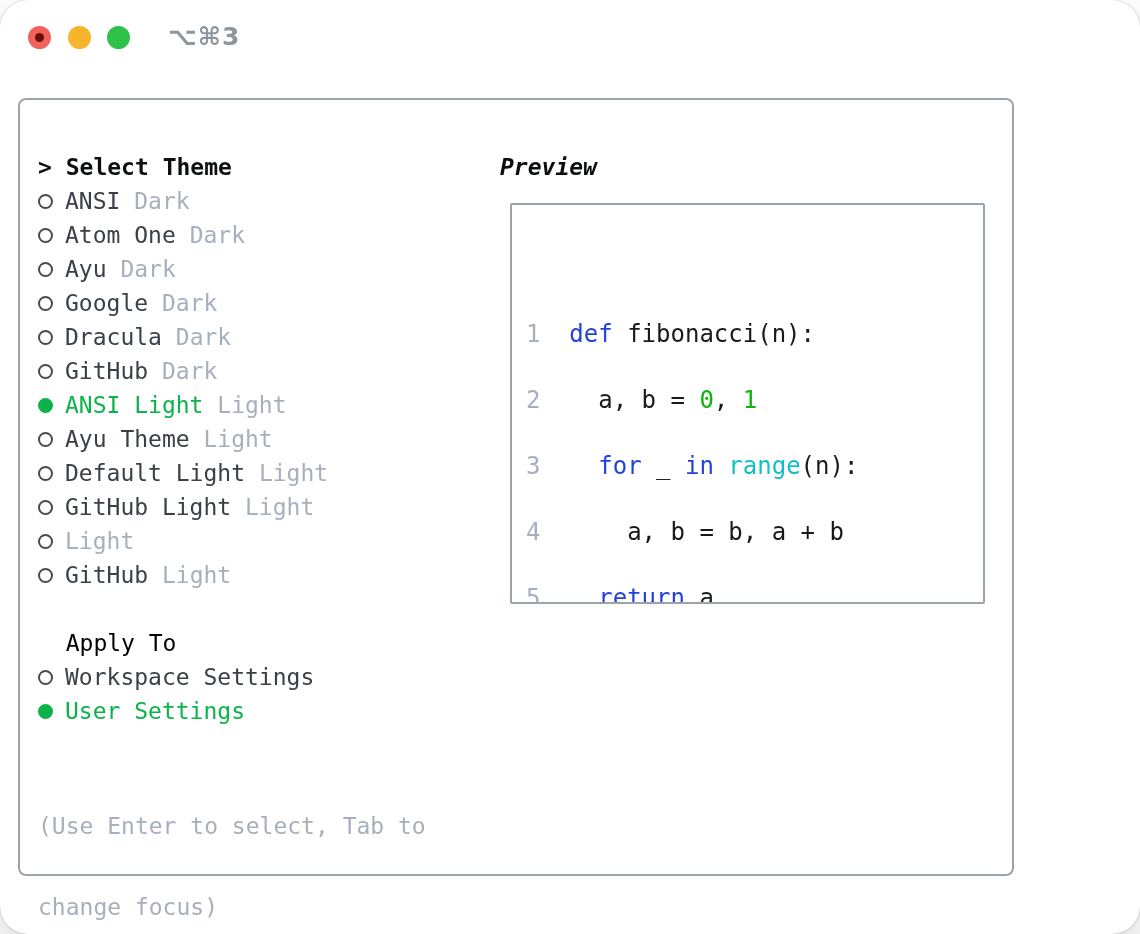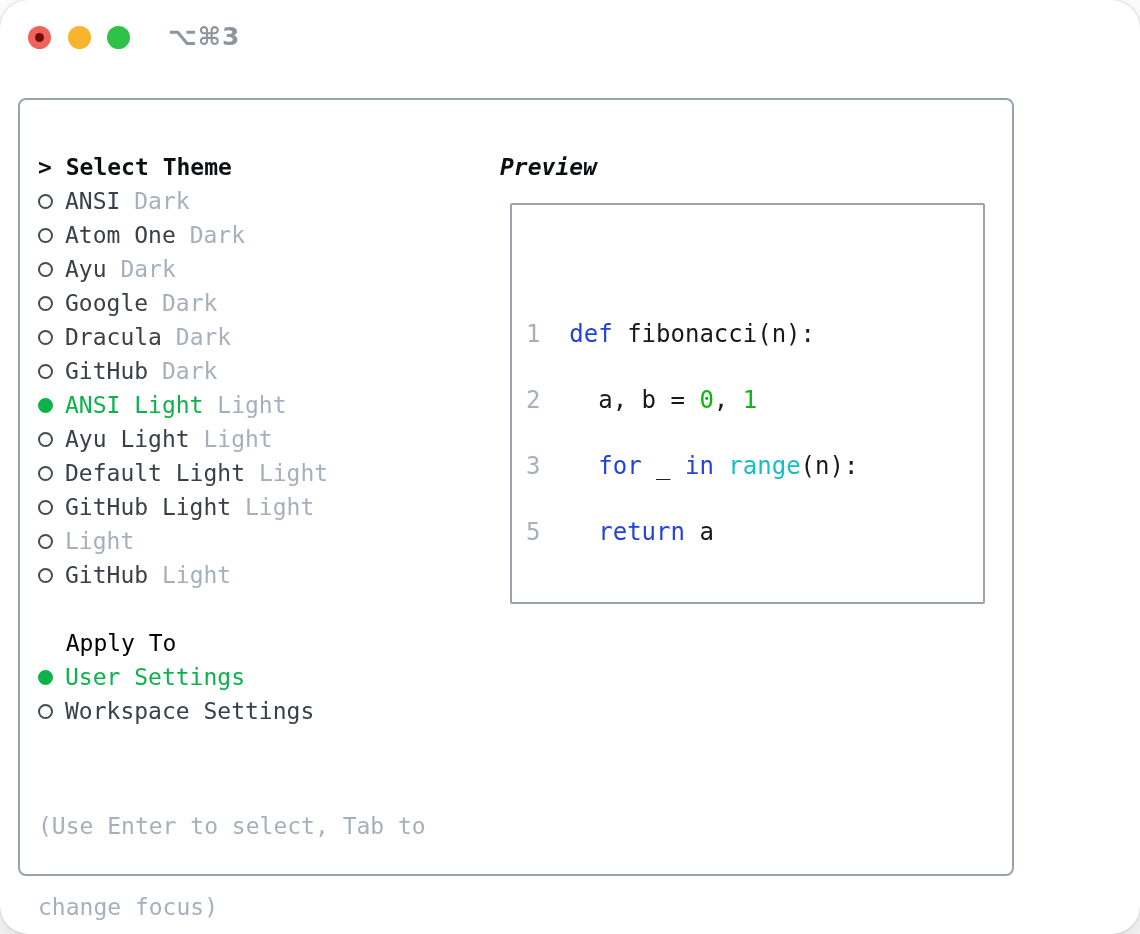--- a/index.html
+++ b/index.html
@@ -89,51 +89,52 @@
       </div>
 
       <div id="theme-list">
           <div class="row theme-item"><span class="radio"></span><span class="tname">ANSI </span><span class="muted">Dark</span></div>
           <div class="row theme-item"><span class="radio"></span><span class="tname">Atom One </span><span class="muted">Dark</span></div>
           <div class="row theme-item"><span class="radio"></span><span class="tname">Ayu </span><span class="muted">Dark</span></div>
           <div class="row theme-item"><span class="radio"></span><span class="tname">Google </span><span class="muted">Dark</span></div>
           <div class="row theme-item"><span class="radio"></span><span class="tname">Dracula </span><span class="muted">Dark</span></div>
           <div class="row theme-item"><span class="radio"></span><span class="tname">GitHub </span><span class="muted">Dark</span></div>
           <div class="row theme-item"><span class="radio on"></span><span class="tname sel">ANSI Light </span><span class="muted">Light</span></div>
-          <div class="row theme-item"><span class="radio"></span><span class="tname">Ayu Light </span><span class="muted">Light</span></div>
+          <div class="row theme-item"><span class="radio"></span><span class="tname">Ayu Theme </span><span class="muted">Light</span></div>
           <div class="row theme-item"><span class="radio"></span><span class="tname">Default Light </span><span class="muted">Light</span></div>
           <div class="row theme-item"><span class="radio"></span><span class="tname">GitHub Light </span><span class="muted">Light</span></div>
           <div class="row theme-item"><span class="radio"></span><span class="muted">Light</span></div>
           <div class="row theme-item"><span class="radio"></span><span class="tname">GitHub </span><span class="muted">Light</span></div>
         </div>
 
       <div class="row"></div>
 
       <div class="row apply-head">Apply To</div>
 
       <div id="apply-list">
+          <div class="row apply-item"><span class="radio"></span><span class="tname">Workspace Settings</span></div>
           <div class="row apply-item"><span class="radio on"></span><span class="tname sel">User Settings</span></div>
-          <div class="row apply-item"><span class="radio"></span><span class="tname">Workspace Settings</span></div>
         </div>
 
       <div class="row"></div>
 
       <div class="row hint">(Use Enter to select, Tab to</div>
       <div class="row hint">change focus)</div>
     </div>
 
     <div class="right-col">
       <div class="pv-head">Preview</div>
 
       <div class="pv-box">
         <div class="cl"></div>
         <div id="code-lines">
             <div class="cl"><span class="lnum">1  </span><span class="tk-kw">def</span><span class="tk-pl"> fibonacci(n):</span></div>
             <div class="cl"><span class="lnum">2  </span><span class="tk-pl">  a, b = </span><span class="tk-num">0</span><span class="tk-pl">, </span><span class="tk-num">1</span></div>
             <div class="cl"><span class="lnum">3  </span><span class="tk-pl">  </span><span class="tk-kw">for</span><span class="tk-pl"> _ </span><span class="tk-kw">in</span><span class="tk-pl"> </span><span class="tk-fn">range</span><span class="tk-pl">(n):</span></div>
+            <div class="cl"><span class="lnum">4  </span><span class="tk-pl">    a, b = b, a + b</span></div>
             <div class="cl"><span class="lnum">5  </span><span class="tk-pl">  </span><span class="tk-kw">return</span><span class="tk-pl"> a</span></div>
           </div>
         <div class="cl"></div>
       </div>
     </div>
 
   </div>
 </div>
 
 </body></html>

